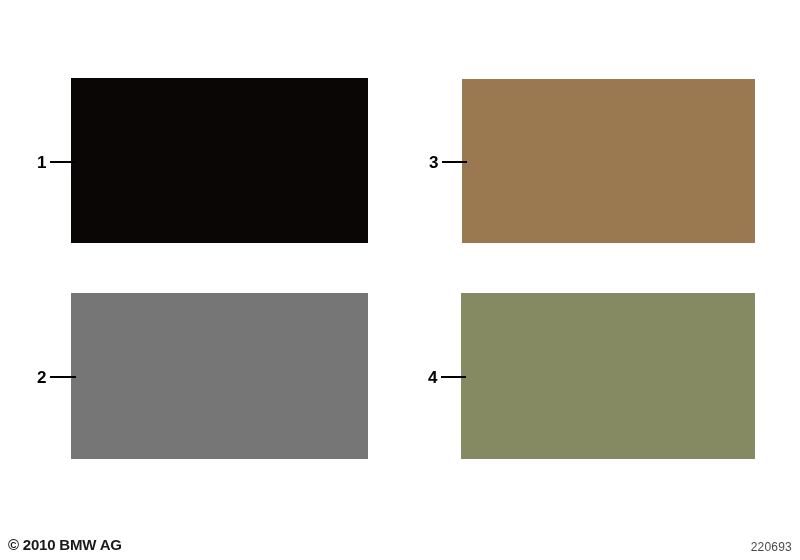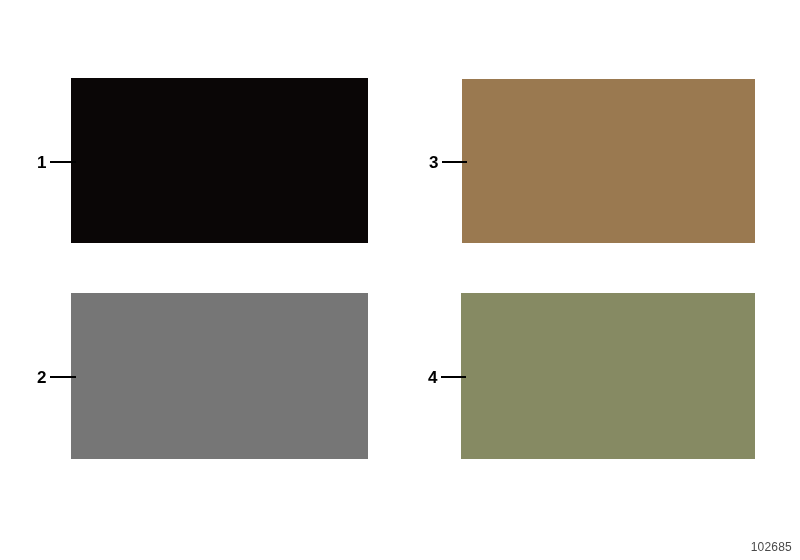--- a/index.html
+++ b/index.html
@@ -115,16 +115,17 @@
   <div class="callout callout-3">
     <span class="callout-num">3</span>
     <span class="leader"></span>
   </div>
 
   <div class="callout callout-4">
     <span class="callout-num">4</span>
     <span class="leader"></span>
   </div>
 
+  <div class="copyright">© 2010 BMW AG</div>
 
-  <div class="diagram-id">102685</div>
+  <div class="diagram-id">220693</div>
 
 </div>
 
 </body></html>

